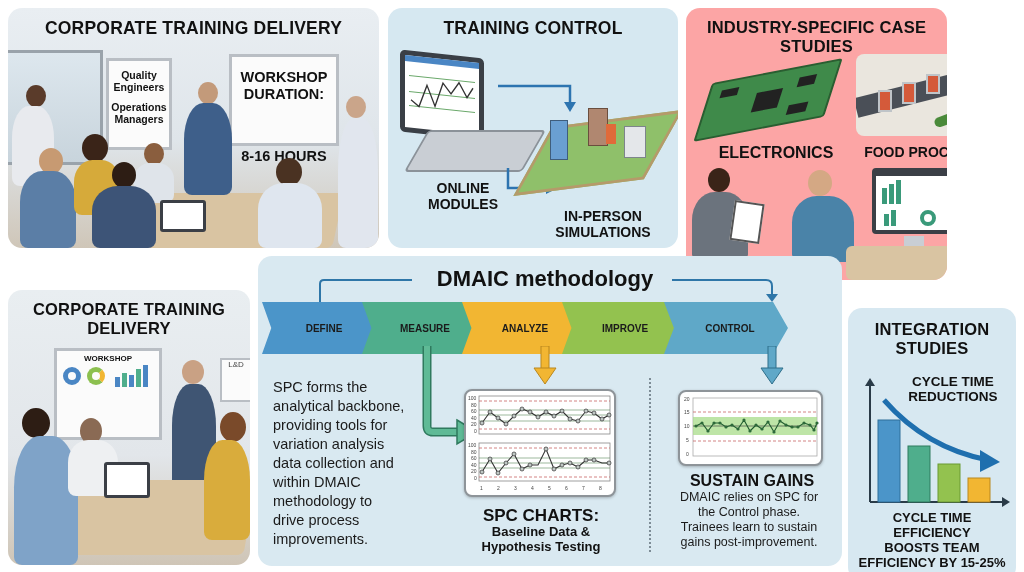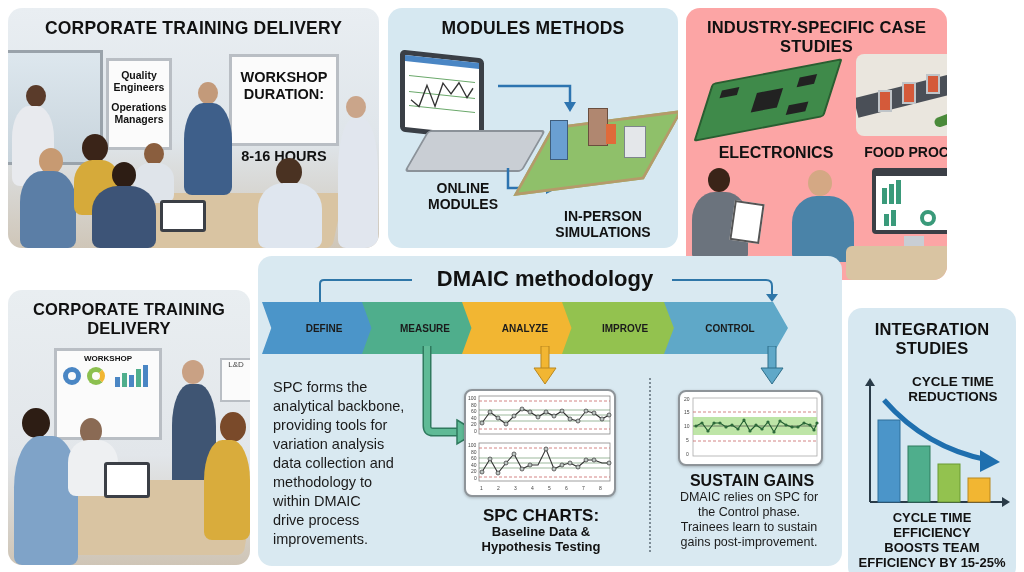--- a/index.html
+++ b/index.html
@@ -63,21 +63,21 @@
   <div class="head" style="left:136px;top:135px;width:20px;height:22px;background:#8a5e3e;"></div>
   <div class="person" style="left:126px;top:155px;width:40px;height:40px;background:#dfe4ea;"></div>
   <div class="head" style="left:104px;top:154px;width:24px;height:26px;background:#2d1d14;"></div>
   <div class="person" style="left:84px;top:178px;width:64px;height:62px;background:#3d5477;"></div>
   <div class="abs" style="left:152px;top:192px;width:46px;height:32px;background:#fff;border:3px solid #3b3f46;border-radius:3px;"></div>
   <div class="head" style="left:268px;top:150px;width:26px;height:28px;background:#4a3222;"></div>
   <div class="person" style="left:250px;top:175px;width:64px;height:65px;background:#dfe6ef;"></div>
 </div>
 
 <div id="p2" class="panel">
-  <div class="ptitle" style="top:10px;font-size:17.5px;">MODULES METHODS</div>
+  <div class="ptitle" style="top:10px;font-size:17.5px;">TRAINING CONTROL</div>
   <div class="abs" style="left:12px;top:46px;width:84px;height:82px;background:#3a3f46;border-radius:5px;transform:skewY(6deg);padding:5px;">
     <div style="width:100%;height:100%;background:#fff;border-top:6px solid #4a86c4;">
       <svg width="72" height="60" viewBox="0 0 72 60">
         <line x1="4" y1="14" x2="70" y2="14" stroke="#6aa86a" stroke-width="1"></line>
         <line x1="4" y1="30" x2="70" y2="30" stroke="#6aa86a" stroke-width="1"></line>
         <line x1="4" y1="44" x2="70" y2="44" stroke="#6aa86a" stroke-width="1"></line>
         <polyline points="6,38 14,44 22,22 30,42 38,18 46,28 54,16 62,30 68,20" fill="none" stroke="#333" stroke-width="1.3"></polyline>
       </svg>
     </div>
   </div>
@@ -203,22 +203,22 @@
   <rect x="8" y="0" width="8" height="24" fill="#5fa8c8" stroke="#2f6f8a" stroke-width="1"></rect>
   <polygon points="1,22 23,22 12,38" fill="#5fa8c8" stroke="#2f6f8a" stroke-width="1"></polygon>
 </svg>
 
 <div class="abs body-txt" style="left:273px;top:378px;width:200px;">
   <div>SPC forms the</div>
   <div>analytical backbone,</div>
   <div>providing tools for</div>
   <div>variation analysis</div>
   <div>data collection and</div>
+  <div>within DMAIC</div>
   <div>methodology to</div>
-  <div>within DMAIC</div>
   <div>drive process</div>
   <div>improvements.</div>
 </div>
 
 <div class="spc-card" style="left:464px;top:389px;width:152px;height:108px;">
   <svg width="148" height="104" viewBox="0 0 148 104">
     <g font-family="Liberation Sans, sans-serif" font-size="5" fill="#444">
       <text x="2" y="9">100</text>
         <text x="5" y="16">80</text>
         <text x="5" y="22">60</text>

